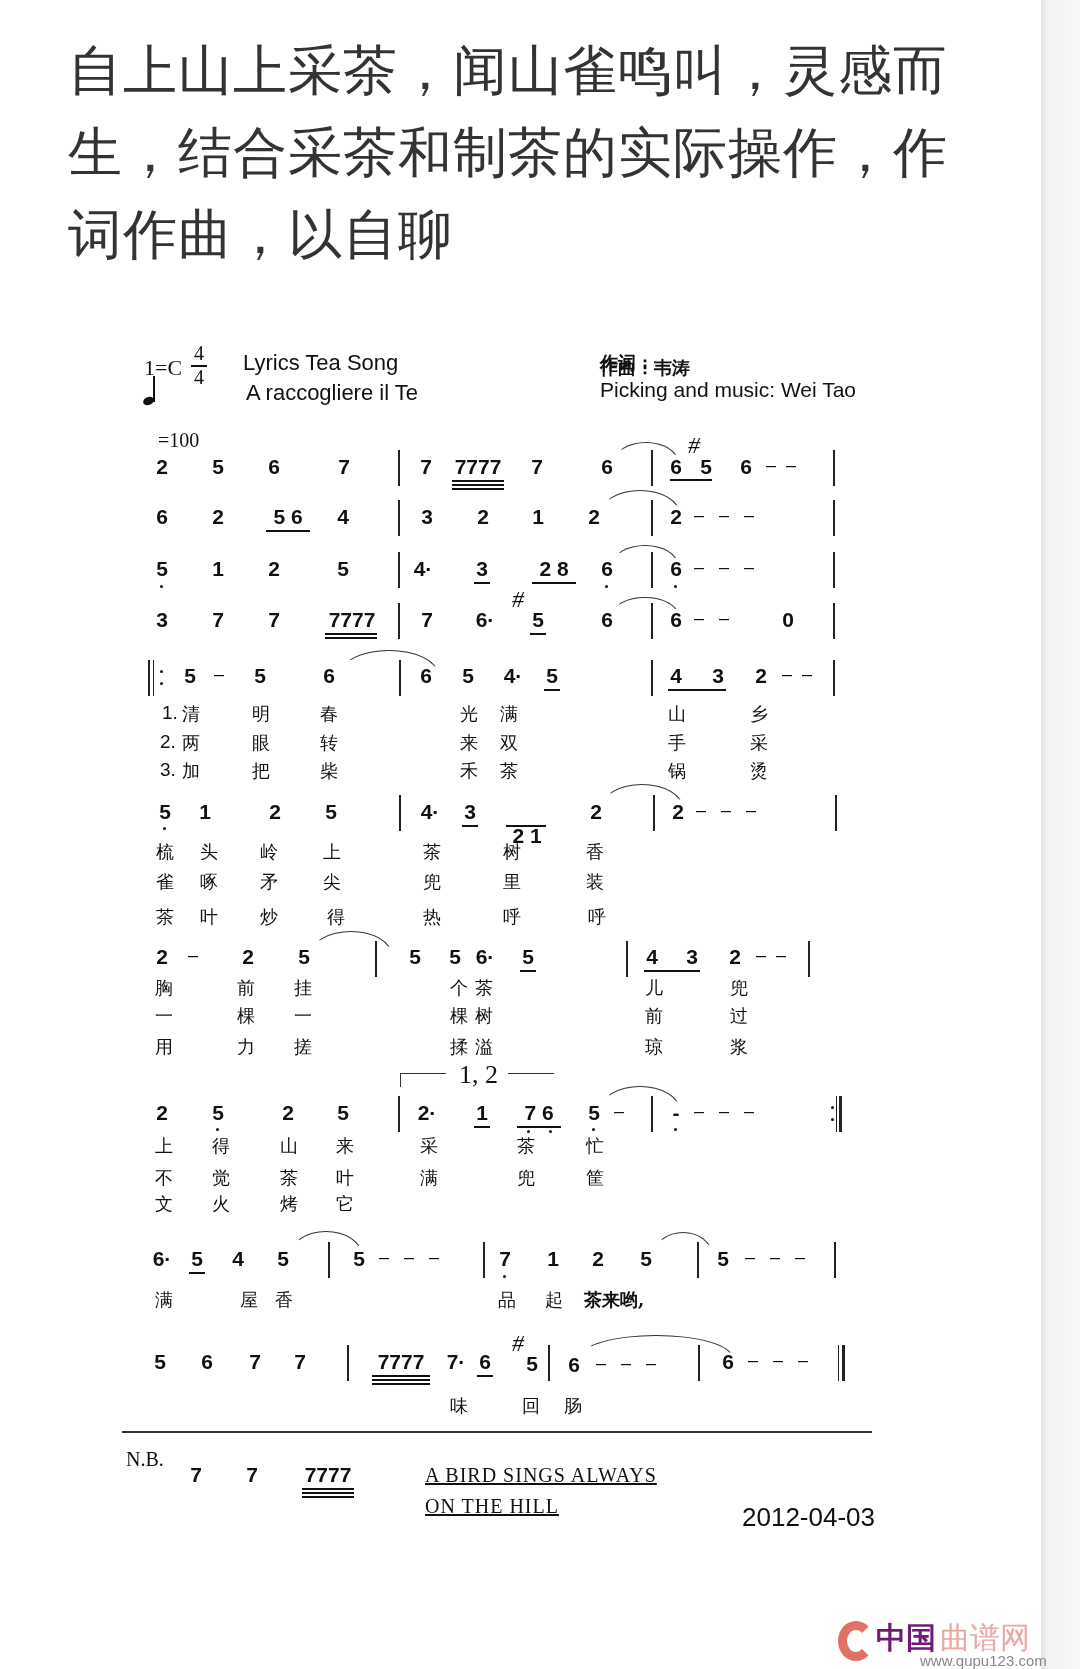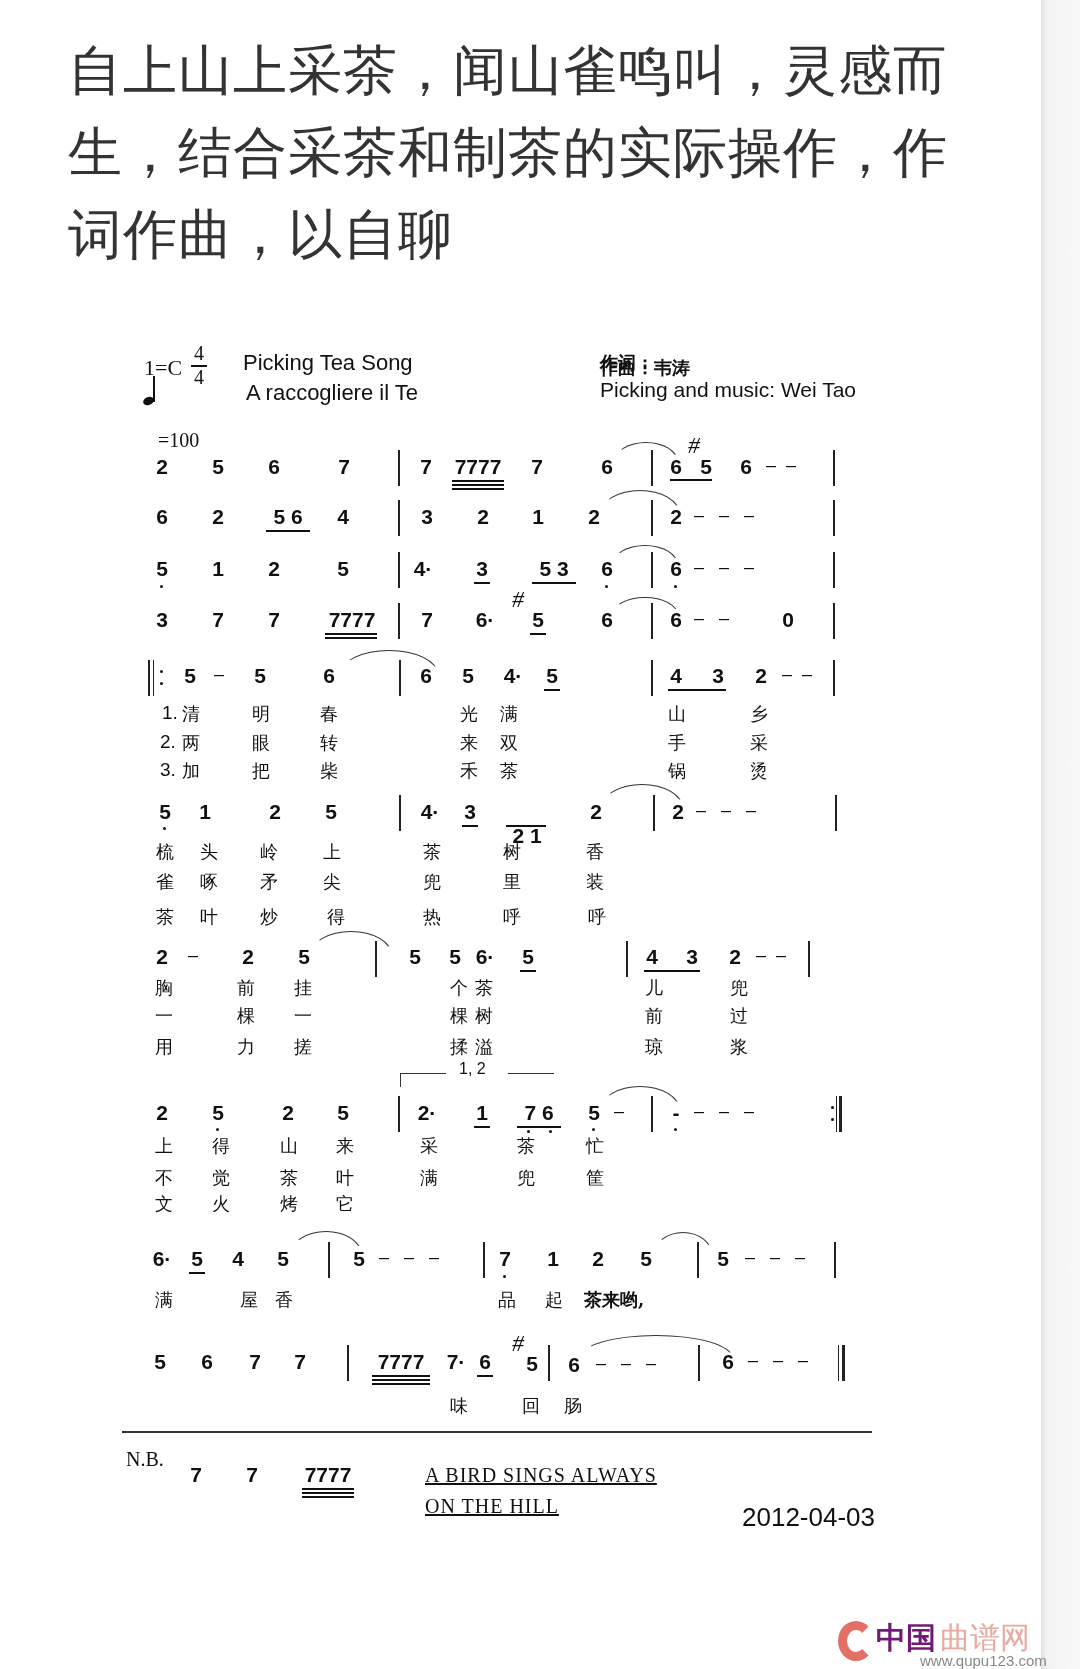--- a/index.html
+++ b/index.html
@@ -45,21 +45,21 @@
 
   <div class="abs key" style="left:144px;top:355px;">1=C</div>
   <div class="abs frac" style="left:190px;top:342px;">4</div>
   <div class="fracline" style="left:191px;top:365px;"></div>
   <div class="abs frac" style="left:190px;top:366px;">4</div>
   <div class="abs" style="left:143px;top:376px;width:12px;height:30px;">
     <div style="position:absolute;left:10px;top:0;width:2px;height:26px;background:#111;"></div>
     <div style="position:absolute;left:0;top:21px;width:11px;height:8px;border-radius:50%;background:#111;transform:rotate(-20deg);"></div>
   </div>
   <div class="abs tempo" style="left:158px;top:388px;">=100</div>
-  <div class="abs en" style="left:243px;top:350px;">Picking Tea Song</div>
+  <div class="abs en" style="left:243px;top:350px;">Lyrics Tea Song</div>
   <div class="abs en" style="left:246px;top:380px;">A raccogliere il Te</div>
   <div class="abs credit" style="left:600px;top:351px;">作词：</div>
   <div class="abs credit" style="left:600px;top:356px;">作曲：韦涛</div>
   <div class="abs en" style="left:600px;top:378px;font-size:21px;">Picking and music: Wei Tao</div>
 
   <div>
     <div class="n" style="left:152px;top:455px;">2</div>
     <div class="n" style="left:208px;top:455px;">5</div>
     <div class="n" style="left:264px;top:455px;">6</div>
     <div class="n" style="left:334px;top:455px;">7</div>
@@ -103,21 +103,21 @@
   <div>
     <div class="n" style="left:152px;top:557px;">5</div>
     <div class="dot-below" style="left:160px;top:585px;"></div>
     <div class="n" style="left:208px;top:557px;">1</div>
     <div class="n" style="left:264px;top:557px;">2</div>
     <div class="n" style="left:333px;top:557px;">5</div>
     <div class="bar" style="left:398px;top:552px;height:36px;"></div>
     <div class="n" style="left:413px;top:557px;">4·</div>
     <div class="n" style="left:472px;top:557px;">3</div>
     <div class="ul" style="left:474px;top:582px;width:16px;"></div>
-    <div class="n" style="left:530px;top:557px;width:48px;">5 3</div>
+    <div class="n" style="left:530px;top:557px;width:48px;">2 8</div>
     <div class="ul" style="left:532px;top:582px;width:44px;"></div>
     <div class="n" style="left:597px;top:557px;">6</div>
     <div class="dot-below" style="left:605px;top:585px;"></div>
     <div class="slur" style="left:612px;top:545px;width:64px;height:18px;"></div>
     <div class="bar" style="left:651px;top:552px;height:36px;"></div>
     <div class="n" style="left:666px;top:557px;">6</div>
     <div class="dot-below" style="left:674px;top:585px;"></div>
     <div class="dash" style="left:694px;top:557px;">–&nbsp;&nbsp;&nbsp;–&nbsp;&nbsp;&nbsp;–</div>
     <div class="bar" style="left:833px;top:552px;height:36px;"></div>
   </div>
@@ -288,21 +288,21 @@
     <div class="ly" style="left:294px;top:1035px;">搓</div>
     <div class="ly" style="left:450px;top:1035px;">揉</div>
     <div class="ly" style="left:475px;top:1035px;">溢</div>
     <div class="ly" style="left:645px;top:1035px;">琼</div>
     <div class="ly" style="left:730px;top:1035px;">浆</div>
   </div>
 
   <div>
     <div class="rule" style="left:400px;top:1073px;width:46px;height:1px;"></div>
     <div style="position:absolute;left:400px;top:1073px;width:1px;height:14px;background:#333;"></div>
-    <div class="abs" style="left:459px;top:1060px;font-family:Liberation Sans, sans-serif;font-size:16px;">1, 2</div>
+    <div class="abs" style="left:459px;top:1060px;font-family:Liberation Serif, serif;font-size:26px;">1, 2</div>
     <div class="rule" style="left:508px;top:1073px;width:46px;height:1px;"></div>
   </div>
 
   <div>
     <div class="n" style="left:152px;top:1101px;">2</div>
     <div class="n" style="left:208px;top:1101px;">5</div>
     <div class="dot-below" style="left:216px;top:1128px;"></div>
     <div class="n" style="left:278px;top:1101px;">2</div>
     <div class="n" style="left:333px;top:1101px;">5</div>
     <div class="bar" style="left:398px;top:1096px;height:36px;"></div>

